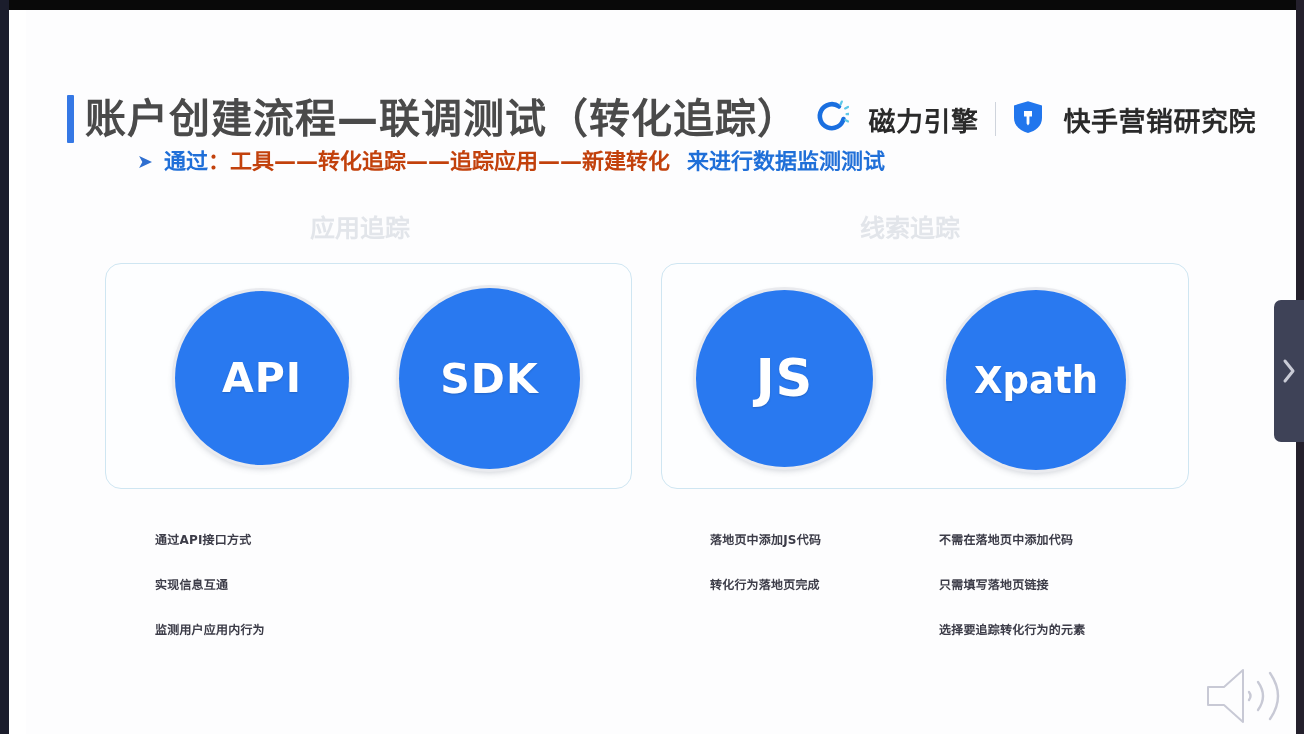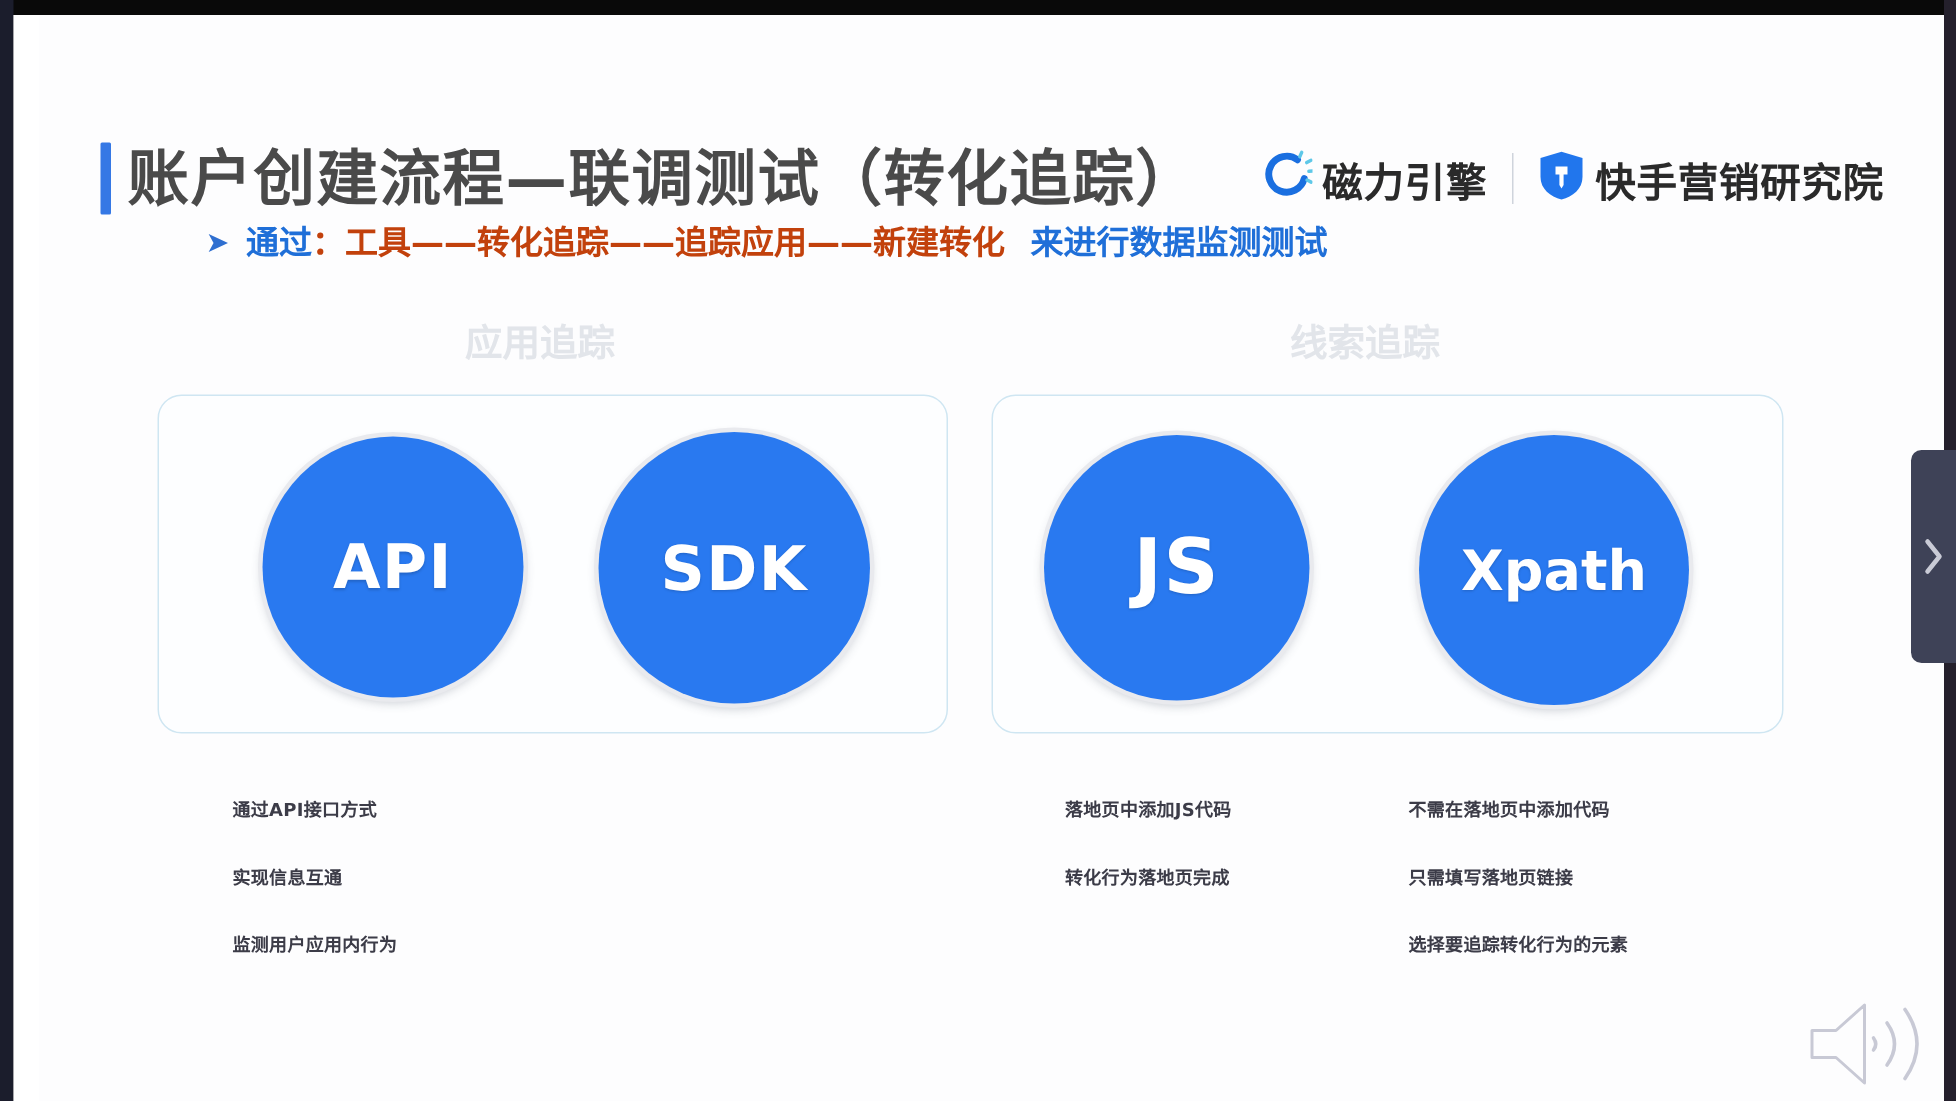--- a/index.html
+++ b/index.html
@@ -83,21 +83,21 @@
     position: absolute;
     right: 40px;
     top: 8px;
     display: flex;
     align-items: center;
     height: 46px;
   }
   .brand {
     display: flex;
     align-items: center;
-    gap: 7px;
+    gap: 20px;
     justify-content: space-between;
   }
   .brand-name {
     font-size: 27px;
     font-weight: bold;
     color: #2a2a2a;
     white-space: nowrap;
     letter-spacing: 0.5px;
     font-family: "DejaVu Sans", "Liberation Sans", sans-serif;
   }

